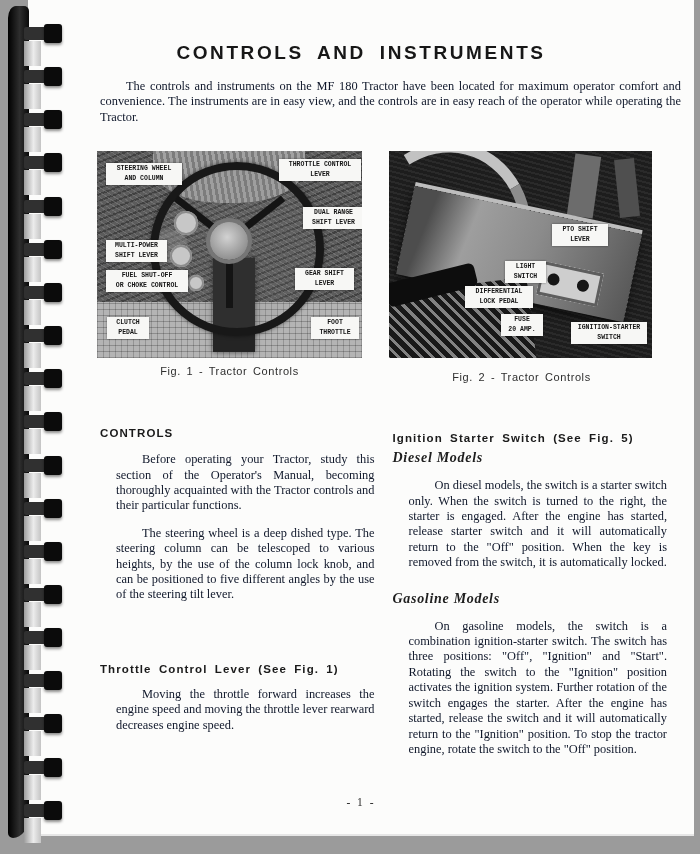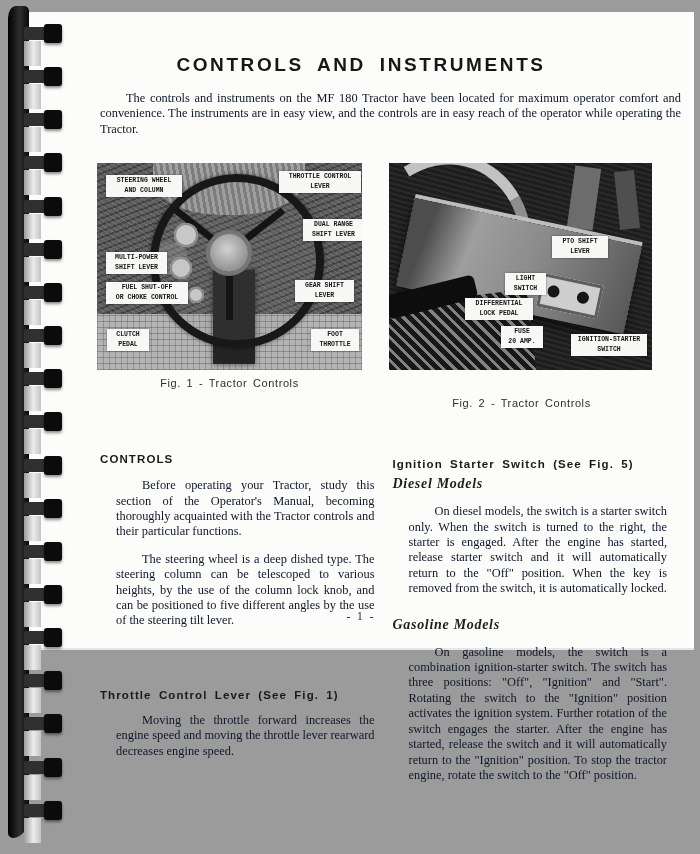--- a/index.html
+++ b/index.html
@@ -1,36 +1,36 @@
 <!DOCTYPE html>
 <html><head>
 <meta charset="utf-8">
 <style>
   html,body{margin:0;padding:0;}
   body{width:700px;height:854px;background:#9b9b9b;position:relative;overflow:hidden;
        font-family:"Liberation Serif", serif;}
   #canvas{position:absolute;inset:0;}
 
   
-  .page{position:absolute;left:28px;top:12px;width:666px;height:636px;
+  .page{position:absolute;left:28px;top:0;width:666px;height:834px;
         background:#fcfcfb;box-shadow:0 2px 0 #e6e6e6;}
 
   .title{margin:42px 0 0;text-align:center;font-family:"Liberation Sans",sans-serif;
          font-weight:700;font-size:19px;letter-spacing:2.6px;color:#171717;word-spacing:6px;}
 
   .body{font-size:12.4px;line-height:15.4px;color:#0f172a;text-align:justify;text-indent:26px;}
   .intro{margin:15px 13px 0 72px;}
 
   
   .figs{display:flex;margin:26px 0 0 69px;gap:27px;}
   .fig{width:265px;}
   .photo{position:relative;width:265px;height:207px;overflow:hidden;}
   .caption{margin-top:7px;text-align:center;font-family:"Liberation Sans",sans-serif;
            font-size:11px;letter-spacing:.6px;color:#2e2e2e;word-spacing:2px;}
-  .caption.c2{margin-top:27px;}
+  .caption.c2{margin-top:13px;}
 
   
   .p1{background:
       radial-gradient(circle at 28% 46%, rgba(160,160,160,.35) 0 7%, transparent 8%),
       repeating-linear-gradient(33deg, rgba(255,255,255,.13) 0 1px, transparent 1px 4px),
       repeating-linear-gradient(-21deg, rgba(0,0,0,.30) 0 2px, transparent 2px 6px),
       #5c5c5c;}
   .hood{position:absolute;left:56px;top:0;width:152px;height:52px;
         background:repeating-linear-gradient(80deg,#a2a2a2 0 3px,#7c7c7c 3px 6px);
         border-radius:0 0 45% 45% / 0 0 70% 70%;}

